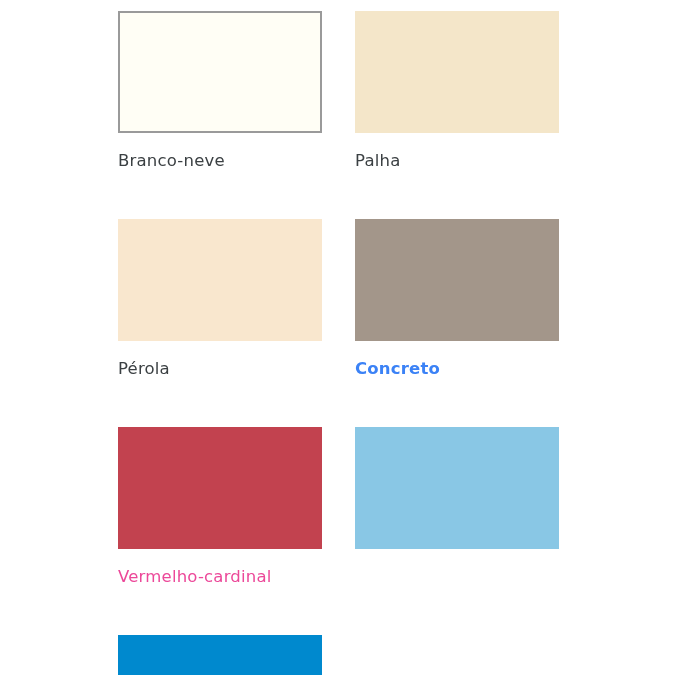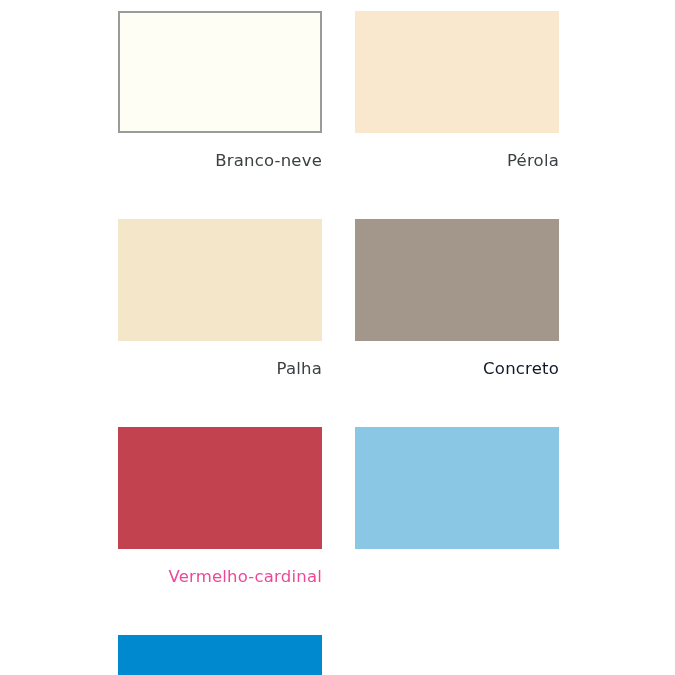--- a/index.html
+++ b/index.html
@@ -30,21 +30,20 @@
     width: 441px;
     display: grid;
     grid-template-columns: 204px 204px;
     grid-column-gap: 33px;
     grid-row-gap: 48px;
   }
 
   .swatch-cell {
     width: 204px;
     display: block;
-    text-align: right;
   }
 
   .swatch-chip {
     width: 204px;
     height: 122px;
     box-sizing: border-box;
     display: block;
   }
 
   .swatch-chip.bordered {
@@ -68,33 +67,33 @@
 <div id="palette-board">
 
   <div class="swatch-grid">
 
     <div class="swatch-cell">
       <span class="swatch-chip bordered" style="background-color: rgb(255, 254, 245); border-color: rgb(154, 154, 154);"></span>
       <span class="swatch-label" style="color: rgb(59, 64, 67);">Branco-neve</span>
     </div>
 
     <div class="swatch-cell">
-      <span class="swatch-chip" style="background-color: rgb(249, 231, 206);"></span>
-      <span class="swatch-label" style="color: rgb(59, 64, 67);">Pérola</span>
+      <span class="swatch-chip" style="background-color: rgb(244, 230, 201);"></span>
+      <span class="swatch-label" style="color: rgb(59, 64, 67);">Palha</span>
     </div>
 
     <div class="swatch-cell">
-      <span class="swatch-chip" style="background-color: rgb(244, 230, 201);"></span>
-      <span class="swatch-label" style="color: rgb(59, 64, 67);">Palha</span>
+      <span class="swatch-chip" style="background-color: rgb(249, 231, 206);"></span>
+      <span class="swatch-label" style="color: rgb(59, 64, 67);">Pérola</span>
     </div>
 
 
     <div class="swatch-cell">
       <span class="swatch-chip" style="background-color: rgb(163, 150, 138);"></span>
-      <span class="swatch-label" style="color: #0f172a;">Concreto</span>
+      <span class="swatch-label" style="color: #3b82f6; font-weight: bold;">Concreto</span>
     </div>
 
     <div class="swatch-cell">
       <span class="swatch-chip" style="background-color: rgb(194, 66, 79);"></span>
       <span class="swatch-label" style="color: #ec4899;">Vermelho-cardinal</span>
     </div>
 
     <div class="swatch-cell">
       <span class="swatch-chip" style="background-color: rgb(137, 199, 229);"></span>
 

